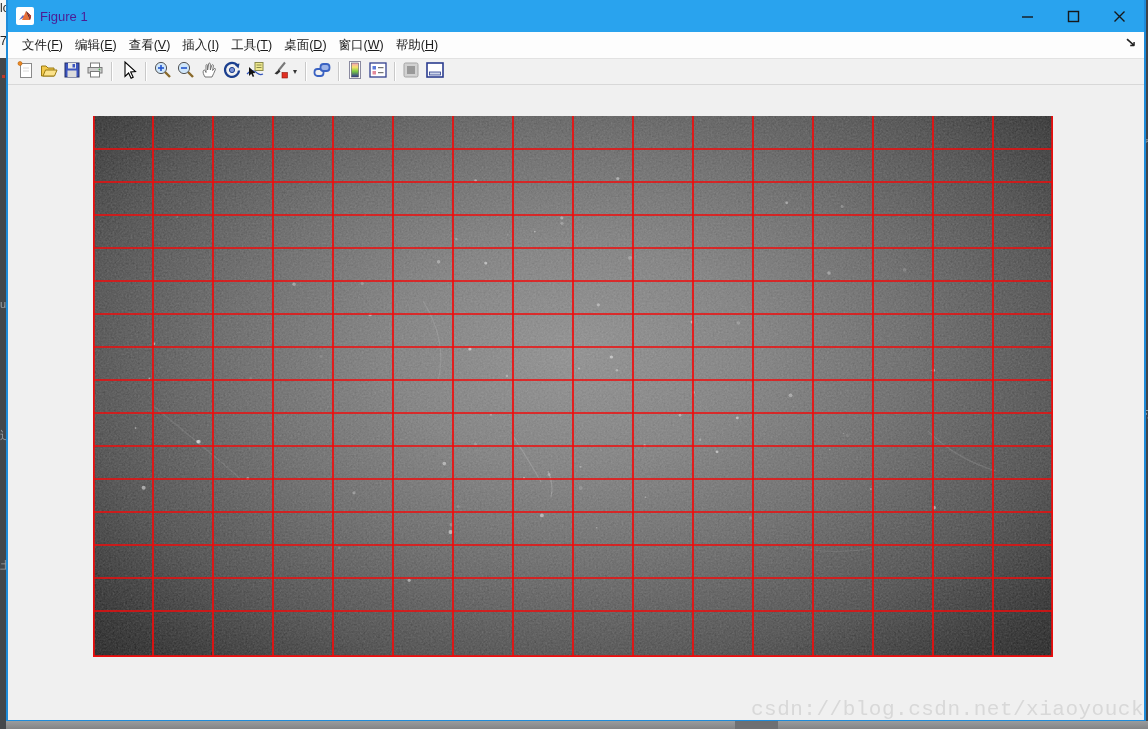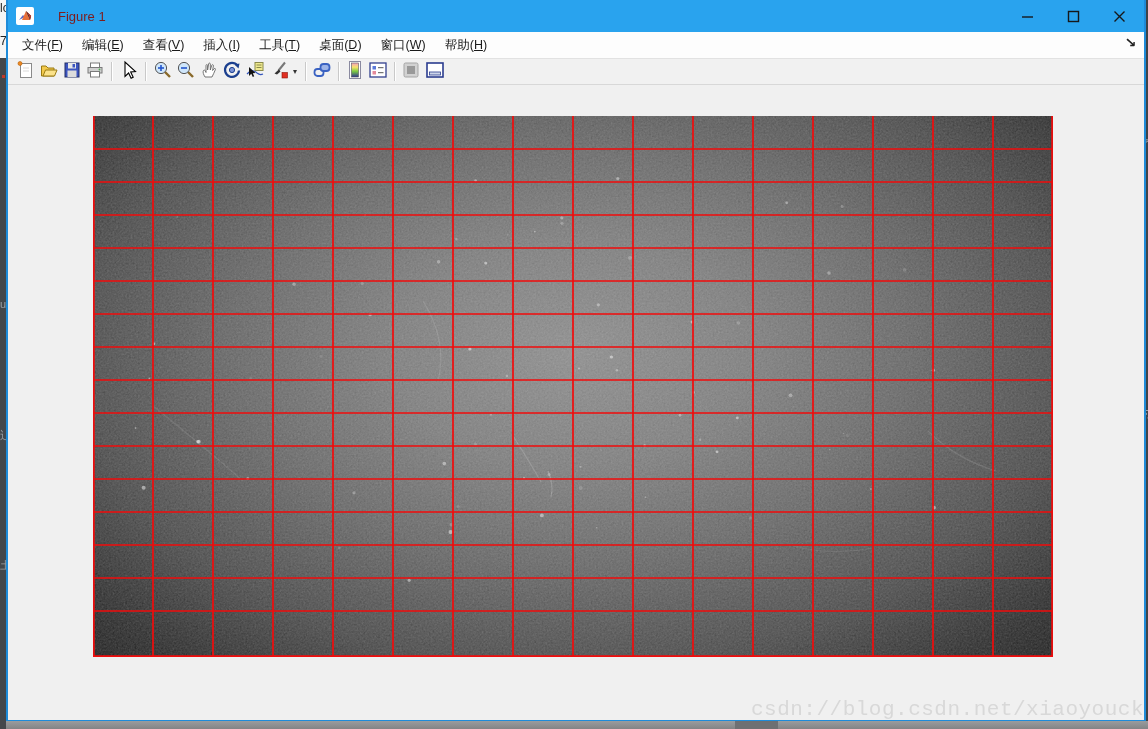--- a/index.html
+++ b/index.html
@@ -19,25 +19,25 @@
   .desk-bottom{position:absolute;left:0;bottom:0;width:1148px;height:8px;background:linear-gradient(#9a9c9e,#828486);z-index:0;}
   .desk-bottom .task-item{position:absolute;left:735px;top:0;width:43px;height:8px;background:#6e7073;}
   
   .window{
     position:absolute;left:6px;top:0;width:1140px;height:721px;z-index:2;
     border-left:2px solid #1e8bd9;border-right:2px solid #1e8bd9;border-bottom:2px solid #1e8bd9;
     box-sizing:border-box;background:#f0f0f0;
   }
   .titlebar{height:32px;background:#29a3ee;display:flex;align-items:center;}
   .titlebar .app-icon{width:18px;height:18px;margin-left:8px;background:#fff;border-radius:2px;display:flex;align-items:center;justify-content:center;}
-  .titlebar .title{color:#7f1d1d;font-size:13px;margin-left:24px;flex:1;}
+  .titlebar .title{color:#4c1d95;font-size:13px;margin-left:6px;flex:1;}
   .win-controls{display:flex;gap:16px;padding-right:10px;}
   .win-btn{width:30px;height:26px;display:flex;align-items:center;justify-content:center;cursor:default;}
   
-  .menubar{height:26px;background:#fdfdfd;border-bottom:1px solid #e2e2e2;display:flex;align-items:center;padding-left:8px;gap:7px;position:relative;}
+  .menubar{height:26px;background:#fdfdfd;border-bottom:1px solid #e2e2e2;display:flex;align-items:center;padding-left:8px;gap:0;position:relative;}
   .menu-item{font-size:12.5px;color:#1a1a1a;padding:4px 6px;white-space:nowrap;}
   .menu-item u{text-decoration:underline;}
   .dock-arrow{position:absolute;right:8px;top:3px;font-size:13px;color:#222;font-weight:bold;transform:scaleX(1.1);}
   
   .toolbar{height:25px;background:#f1f1f1;border-bottom:1px solid #d8d8d8;display:flex;align-items:center;}
   .tb-btn{width:20px;height:20px;display:flex;align-items:center;justify-content:center;}
   .tb-sep{width:1px;height:19px;background:#c9c9c9;border-right:1px solid #fff;}
   .tb-caret{width:8px;height:20px;display:flex;align-items:center;justify-content:center;font-size:8px;color:#333;}
   
   .canvas{position:relative;width:100%;height:635px;background:#f0f0f0;}

